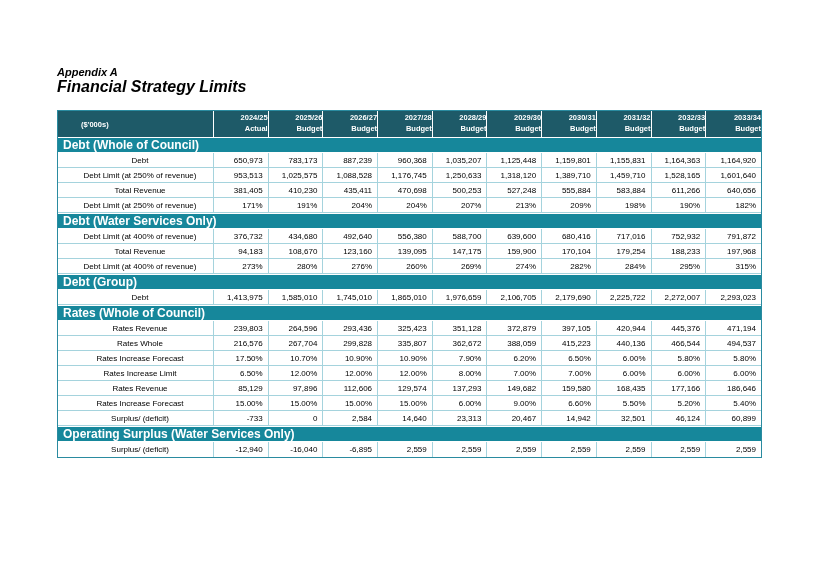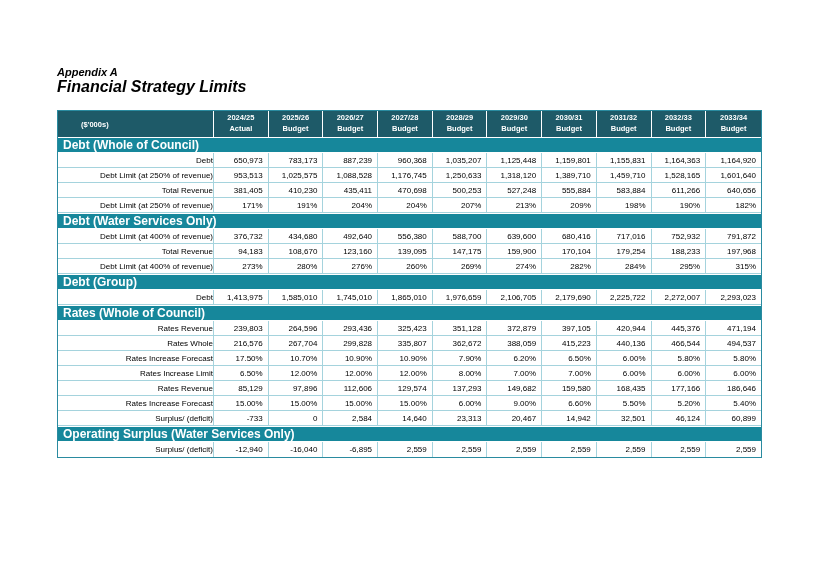--- a/index.html
+++ b/index.html
@@ -48,21 +48,21 @@
     font-weight: bold;
     height: 26px;
     vertical-align: middle;
   }
   th.unit-cell {
     text-align: left;
     padding-left: 23px;
     border-right: 1px solid #ffffff;
   }
   th.year-cell {
-    text-align: center;
+    text-align: right;
     line-height: 1.45;
     border-right: 1px solid #ffffff;
     margin-top: 8px;
   }
   th.year-cell:last-child { border-right: none; }
   td.section-cell {
     background: var(--section-bg, #16879B);
     color: #fff;
     font-size: 12px;
     font-weight: bold;
@@ -74,21 +74,21 @@
   }
   td.label-cell, td.value-cell {
     background: #ffffff;
     font-size: 8px;
     height: 15px;
     vertical-align: middle;
     border-right: 1px solid var(--grid, #A5D3DD);
     border-bottom: 1px solid var(--grid, #A5D3DD);
   }
   td.label-cell {
-    text-align: right;
+    text-align: center;
     padding-left: 9px;
   }
   td.value-cell {
     text-align: right;
     padding-right: 5px;
   }
   td.value-cell:last-child { border-right: none; }
   tr.data-row:last-child td { border-bottom: none; }
 </style>
 </head>

